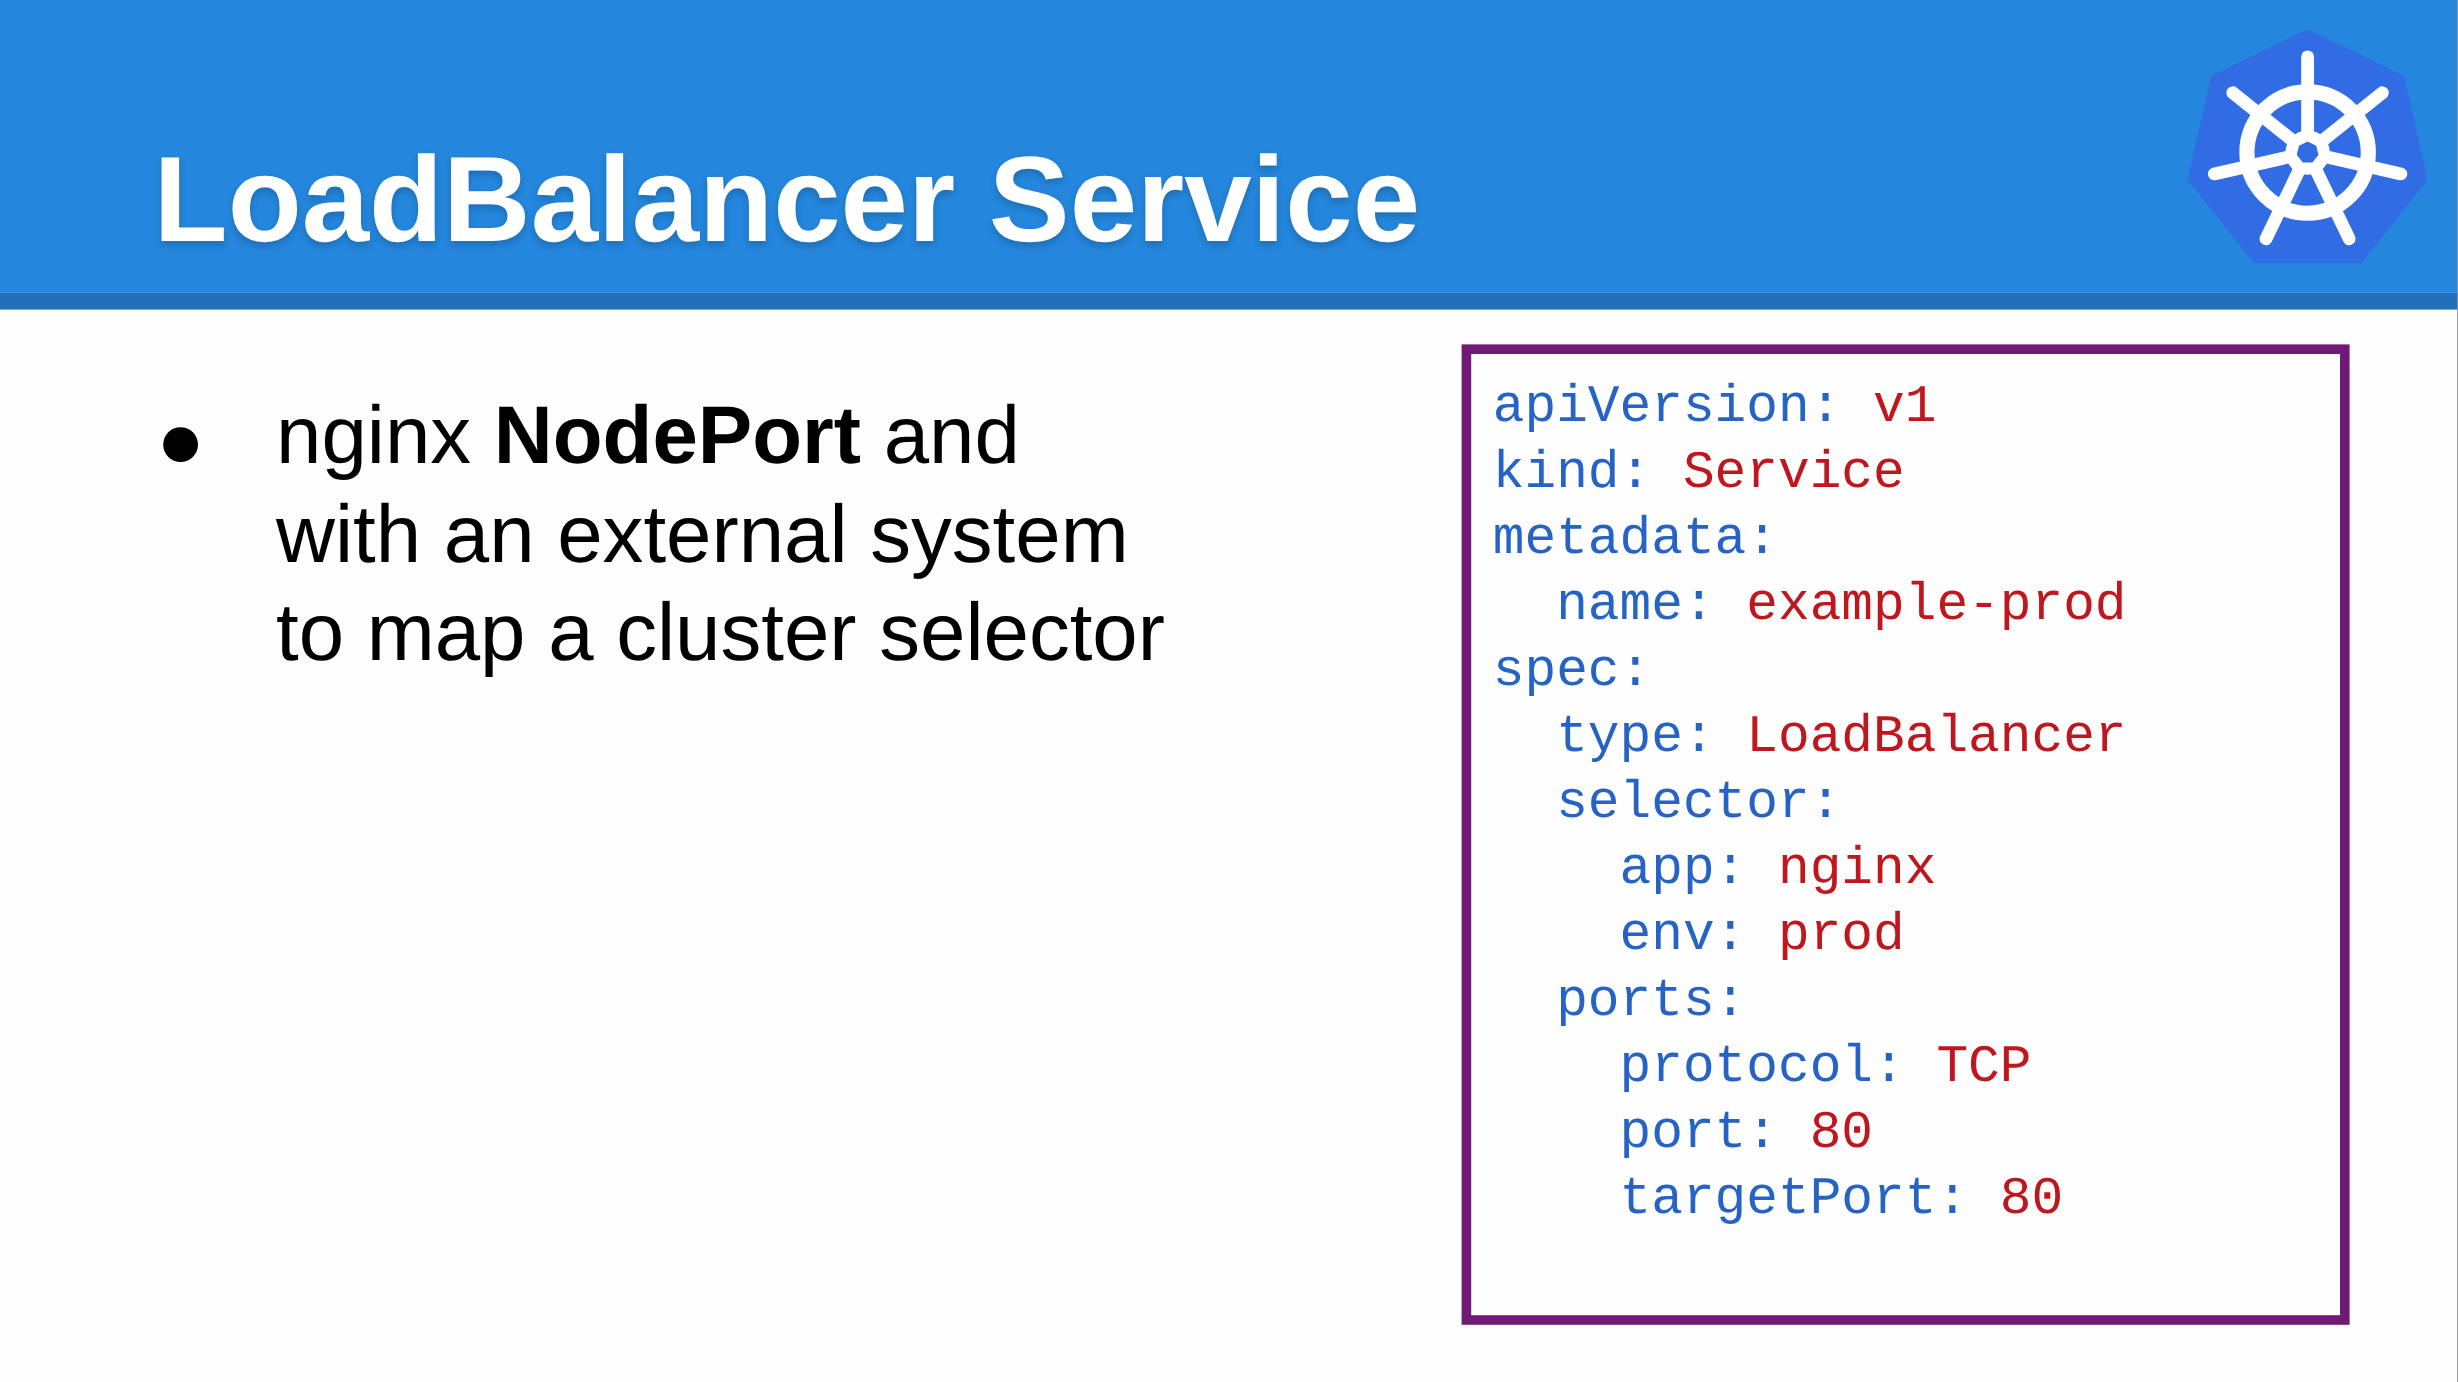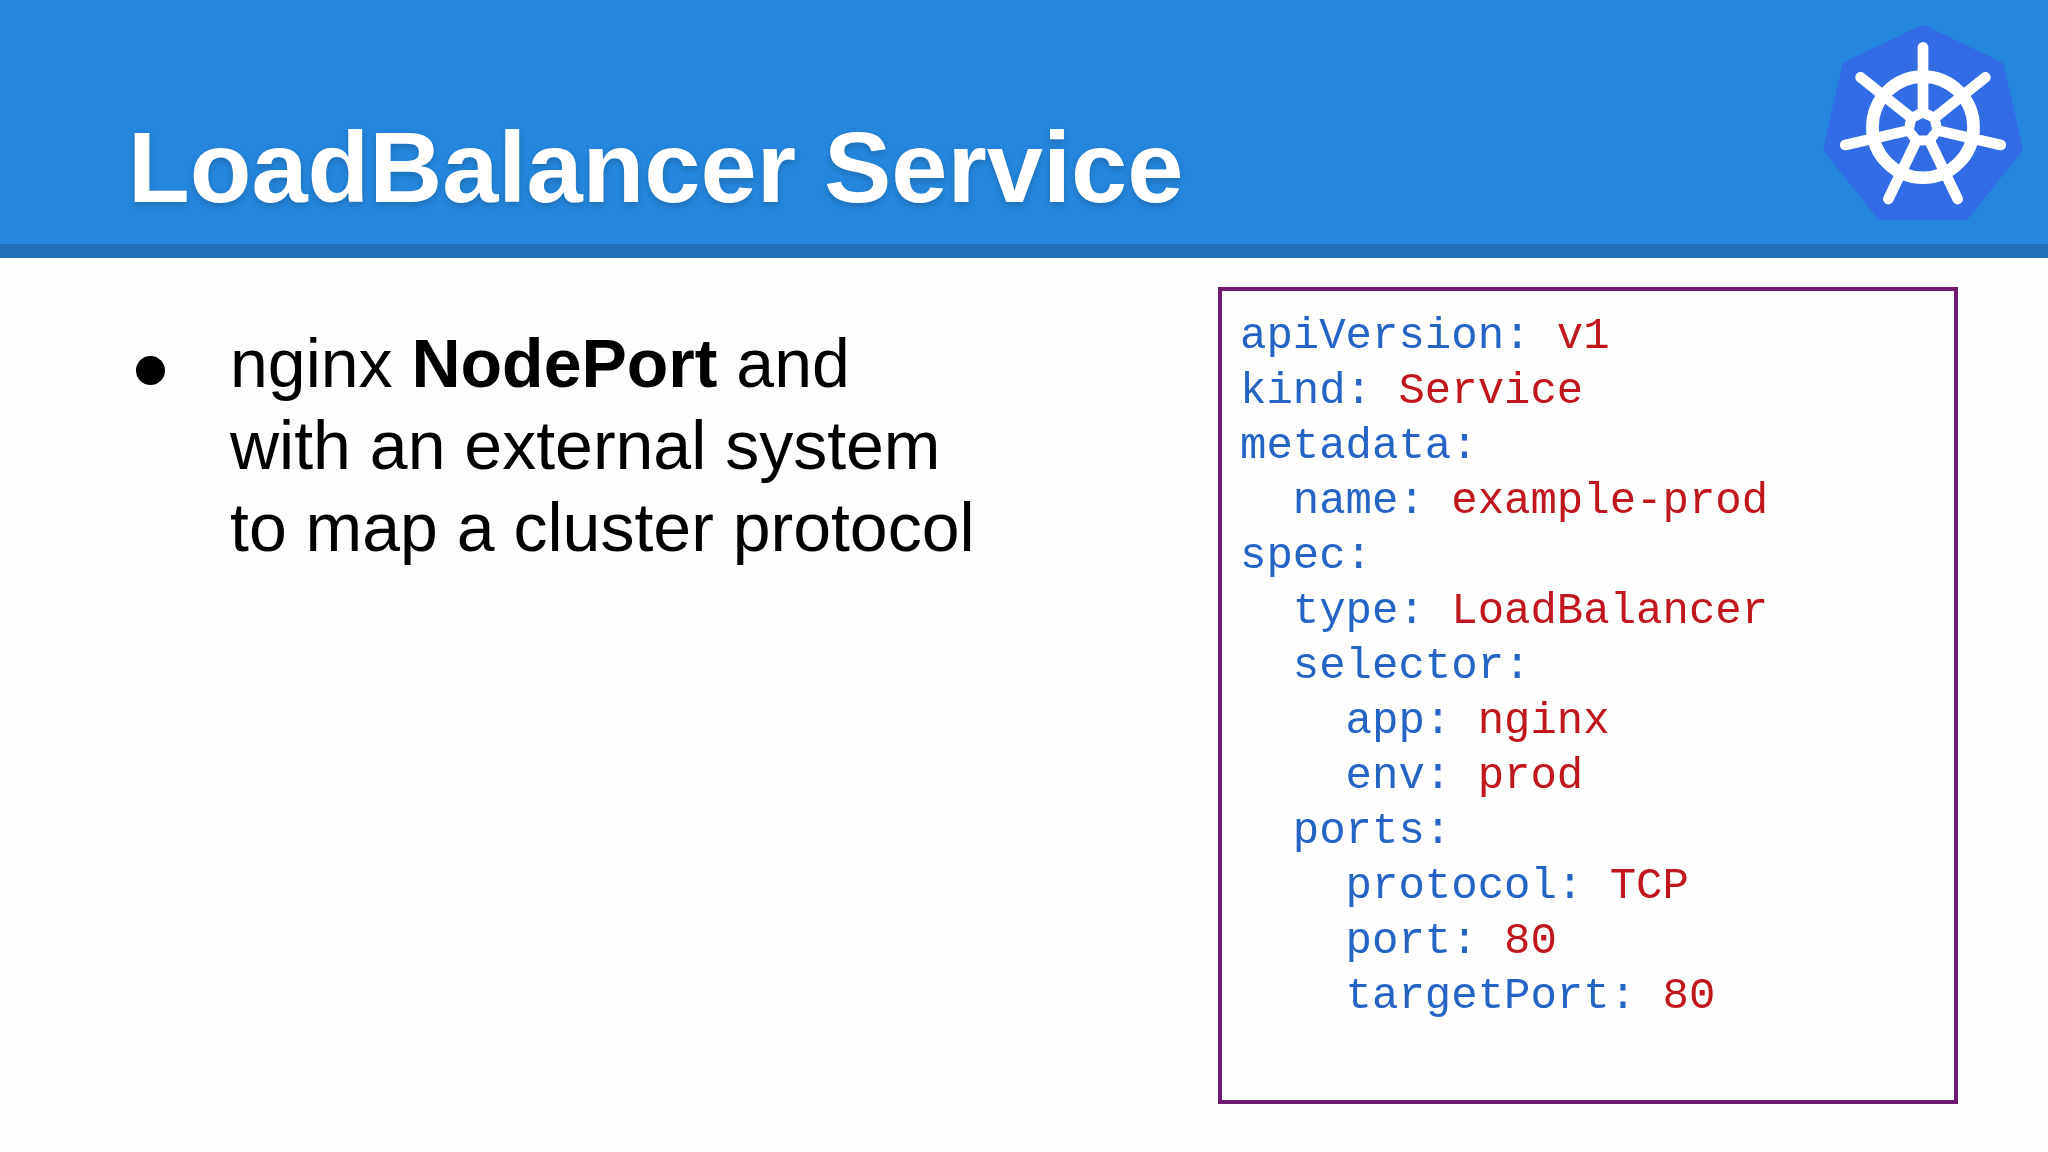--- a/index.html
+++ b/index.html
@@ -34,21 +34,21 @@
   .bullet-text{
     position:absolute;left:230px;top:322px;width:830px;
     font-size:68px;line-height:82px;color:#000;
   }
   .bullet-text .line{white-space:nowrap;}
   .bullet-text .b{font-weight:bold;}
   
   .code-box{
     position:absolute;left:1218px;top:287px;width:740px;height:817px;
     box-sizing:border-box;
-    border:4px solid #701a75;background:#fefefe;
+    border:8px solid #701a75;background:#fefefe;
     padding:18px 0 0 18px;
   }
   .code{
     margin:0;
     font-family:"Liberation Mono",monospace;
     font-size:44px;line-height:55px;
   }
   .code-line{white-space:pre;}
   .code .k{color:var(--code-key,#2563c5);}
   .code .v{color:var(--code-val,#c0161e);}
@@ -83,21 +83,21 @@
   </header>
 
   <div class="header-stripe"></div>
 
   <main>
 
     <span class="bullet-dot"></span>
     <div class="bullet-text" id="bullet-text">
         <div class="line"><span>nginx </span><span class="b">NodePort</span><span> and</span></div>
         <div class="line"><span>with an external system</span></div>
-        <div class="line"><span>to map a cluster protocol</span></div>
+        <div class="line"><span>to map a cluster selector</span></div>
       </div>
 
     <div class="code-box">
       <pre class="code" id="code-block"><div class="code-line"><span class="k">apiVersion:</span><span class="v"> v1</span></div><div class="code-line"><span class="k">kind:</span><span class="v"> Service</span></div><div class="code-line"><span class="k">metadata:</span></div><div class="code-line"><span class="k">  name:</span><span class="v"> example-prod</span></div><div class="code-line"><span class="k">spec:</span></div><div class="code-line"><span class="k">  type:</span><span class="v"> LoadBalancer</span></div><div class="code-line"><span class="k">  selector:</span></div><div class="code-line"><span class="k">    app:</span><span class="v"> nginx</span></div><div class="code-line"><span class="k">    env:</span><span class="v"> prod</span></div><div class="code-line"><span class="k">  ports:</span></div><div class="code-line"><span class="k">    protocol:</span><span class="v"> TCP</span></div><div class="code-line"><span class="k">    port:</span><span class="v"> 80</span></div><div class="code-line"><span class="k">    targetPort:</span><span class="v"> 80</span></div></pre>
     </div>
 
   </main>
 </div>
 
 </body></html>

